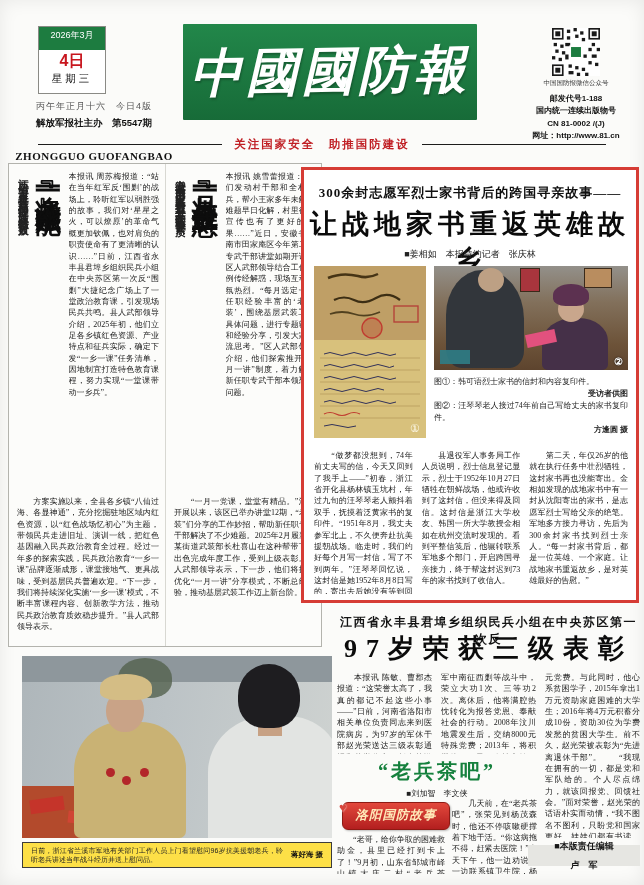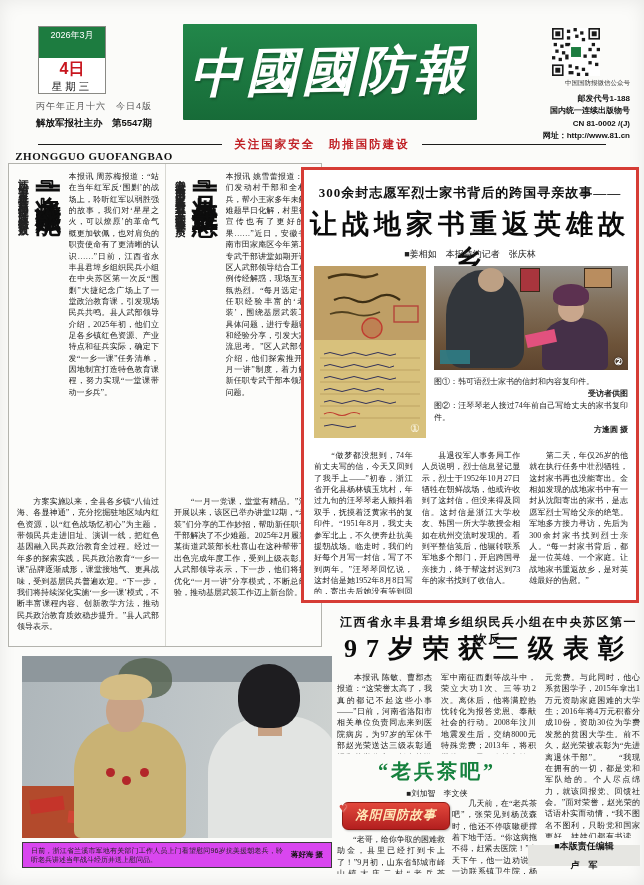--- a/index.html
+++ b/index.html
@@ -3,32 +3,32 @@
 <meta charset="utf-8">
 <style>
   html,body{margin:0;padding:0;background:#e3e2df;font-family:"Liberation Sans",sans-serif;}
   .page{position:relative;width:644px;height:885px;margin:0 auto;background:#fbfbf9;overflow:hidden;
         box-shadow:inset 0 0 18px rgba(0,0,0,.08);}
   .abs{position:absolute;}
   .serif{font-family:"Liberation Serif","DejaVu Serif",serif;}
 
   
   .date-box{left:38px;top:26px;width:66px;height:66px;border:1px solid #8a8a85;background:#fff;text-align:center;}
-  .date-month{background:#1d7c40;color:#fff;font-size:9px;line-height:17px;height:31px;}
+  .date-month{background:#1d7c40;color:#fff;font-size:9px;line-height:17px;height:23px;}
   .date-day{color:#c8161e;font-size:16px;font-weight:bold;line-height:22px;}
   .date-weekday{font-size:10.5px;font-weight:normal;letter-spacing:3px;color:#111;}
   .pub-info{left:10px;top:100px;width:168px;text-align:center;color:#111;}
   .pub-line1{font-size:9px;color:#555;letter-spacing:1px;}
   .pub-line2{font-size:9.5px;font-weight:bold;margin-top:4px;}
   .pub-line3{font-size:11px;font-weight:bold;letter-spacing:.5px;margin-top:20px;font-family:"Liberation Serif",serif;}
   .green-banner{left:183px;top:24px;width:294px;height:96px;background:linear-gradient(180deg,#22874a,#176b38);
         border-radius:1px;display:flex;align-items:center;justify-content:center;}
   .paper-title{color:#fff;font-size:52px;font-weight:bold;font-style:italic;letter-spacing:4px;
         font-family:"DejaVu Serif","Liberation Serif",serif;text-shadow:1px 2px 2px rgba(0,0,0,.25);transform:rotate(-1deg);}
-  .qr-block{left:522px;top:28px;width:108px;text-align:right;}
+  .qr-block{left:522px;top:28px;width:108px;text-align:center;}
   .qr-svg{width:48px;height:48px;display:block;margin:0 auto;}
   .qr-caption{font-size:6.5px;color:#333;margin-top:3px;}
   .pub-codes{font-size:8px;font-weight:bold;color:#111;line-height:1.55;margin-top:5px;}
   .slogan-row{left:38px;top:137px;width:568px;display:flex;align-items:center;gap:12px;}
   .slogan-row .rule{flex:1;border-top:1.5px solid #1c1c1c;height:0;}
   .slogan{color:#c01f24;font-weight:bold;font-size:11.5px;letter-spacing:2px;white-space:nowrap;}
 
   
   .left-box{left:8px;top:163px;width:312px;height:482px;border:1px solid #b3b3ad;background:#fcfcfa;display:flex;}
   .v-article{width:50%;box-sizing:border-box;padding:7px 6px 6px 8px;}
@@ -101,21 +101,21 @@
   .np-red2{left:46px;bottom:14px;width:30px;height:12px;background:#d04534;transform:rotate(6deg);}
   .np-vet-body{left:52px;top:66px;width:112px;height:116px;background:#c9b274;border-radius:42% 40% 6% 6%;}
   .np-vet-face{left:84px;top:34px;width:38px;height:42px;background:#c9a387;border-radius:48%;}
   .np-vet-cap{left:78px;top:18px;width:52px;height:26px;background:#d4bd85;border-radius:50% 50% 30% 30%;}
   .np-medal1{left:84px;top:112px;width:9px;height:9px;background:#b3262a;border-radius:50%;}
   .np-medal2{left:100px;top:120px;width:9px;height:9px;background:#b3262a;border-radius:50%;}
   .np-medal3{left:118px;top:112px;width:9px;height:9px;background:#b3262a;border-radius:50%;}
   .np-man-shirt{left:186px;top:60px;width:132px;height:122px;background:#e2e4e2;border-radius:46% 40% 0 0;}
   .np-man-hair{left:216px;top:8px;width:62px;height:64px;background:#1e1d20;border-radius:50% 50% 42% 42%;}
   .np-man-neck{left:236px;top:66px;width:24px;height:14px;background:#c7a184;}
-  .caption-box{left:22px;top:842px;width:310px;height:26px;border:1px solid #3c3c3c;background:#d946ef;
+  .caption-box{left:22px;top:842px;width:310px;height:26px;border:1px solid #3c3c3c;background:#fde047;
         box-sizing:border-box;display:flex;align-items:center;padding:0 8px;}
   .caption-text{font-size:7px;color:#222;flex:1;text-align:justify;line-height:1.3;}
   .caption-credit{font-size:7.5px;font-weight:bold;color:#111;margin-left:8px;white-space:nowrap;}
 
   
   .editor-box{left:528px;top:845px;width:112px;height:21px;background:#e6e6e2;display:flex;
         align-items:center;justify-content:center;gap:6px;font-size:9px;font-weight:bold;color:#161616;flex-direction:column;}
 </style>
 </head>
 <body>

